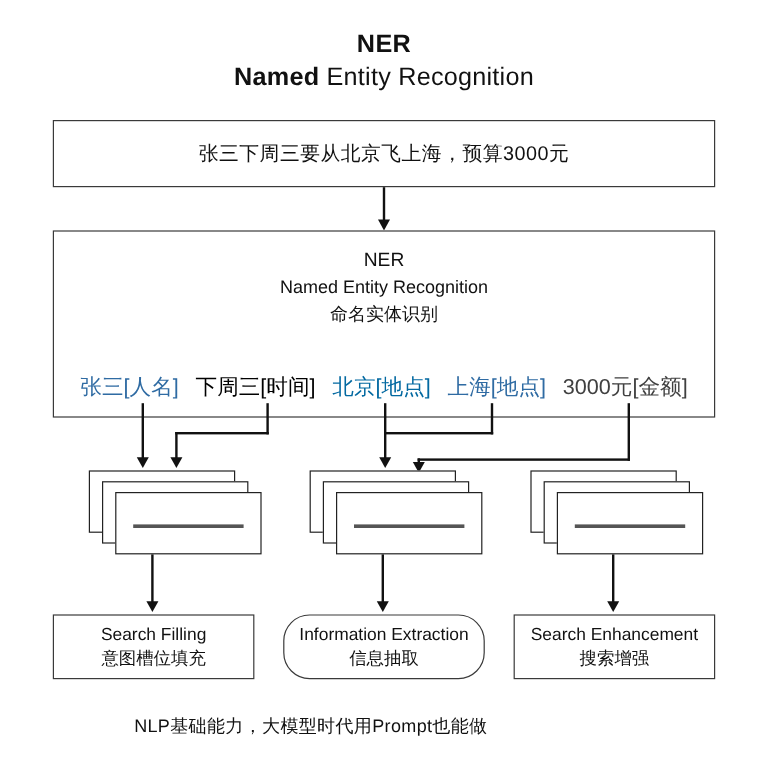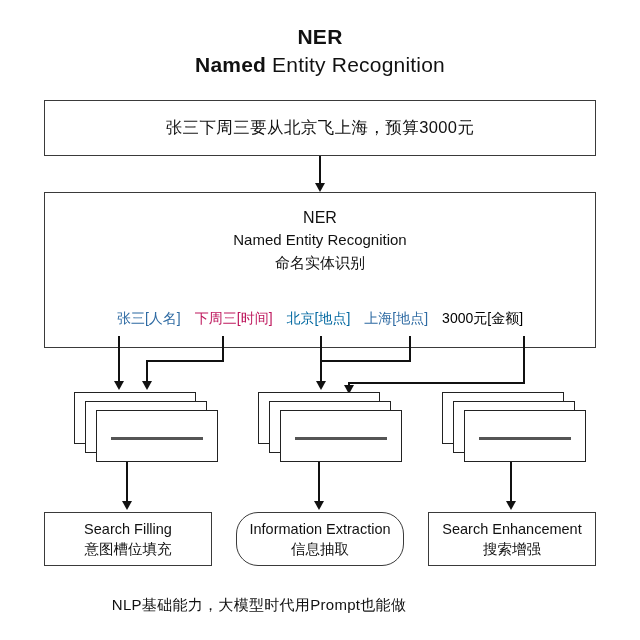--- a/index.html
+++ b/index.html
@@ -40,21 +40,21 @@
   .ner-inner{position:absolute;left:0;top:14px;width:100%;text-align:center;}
   .ner-l1{font-size:16px;line-height:22px;}
   .ner-l2{font-size:15px;line-height:22px;}
   .ner-l3{font-size:15px;line-height:23px;}
 
   
   .entities{
     position:absolute;left:0;top:310px;width:640px;
     display:flex;justify-content:center;align-items:baseline;
   }
-  .entity{font-size:14px;white-space:nowrap;padding:0 7px;}
+  .entity{font-size:18px;white-space:nowrap;padding:0 7px;}
 
   
   .stack{position:absolute;width:146px;height:78px;}
   .card{
     position:absolute;width:122px;height:52px;
     background:#ffffff;border:1.8px solid #222222;box-sizing:border-box;
   }
   .card.c1{left:0px;top:0px;}
   .card.c2{left:11px;top:9px;}
   .card.c3{left:22px;top:18px;}
@@ -111,24 +111,24 @@
   <div class="box" id="ner-box">
     <div class="ner-inner">
       <div class="ner-l1">NER</div>
       <div class="ner-l2">Named Entity Recognition</div>
       <div class="ner-l3">命名实体识别</div>
     </div>
   </div>
 
   <div class="entities">
     <span class="entity" style="color: rgb(47, 107, 163);">张三[人名]</span>
-    <span class="entity" style="color: #be185d;">下周三[时间]</span>
+    <span class="entity" style="color: #000000;">下周三[时间]</span>
     <span class="entity" style="color: #0369a1;">北京[地点]</span>
     <span class="entity" style="color: rgb(47, 107, 163);">上海[地点]</span>
-    <span class="entity" style="color: #000000;">3000元[金额]</span>
+    <span class="entity" style="color: #404040;">3000元[金额]</span>
   </div>
 
   <div class="conn">
 
     <div class="vline" style="left:118px;top:336px;height:48px;"></div>
     <div class="arrowhead" style="left:113.5px;top:381px;"></div>
 
     <div class="vline" style="left:222px;top:336px;height:26px;"></div>
     <div class="hline" style="left:146px;top:360px;width:78px;"></div>
     <div class="vline" style="left:146px;top:360px;height:24px;"></div>

